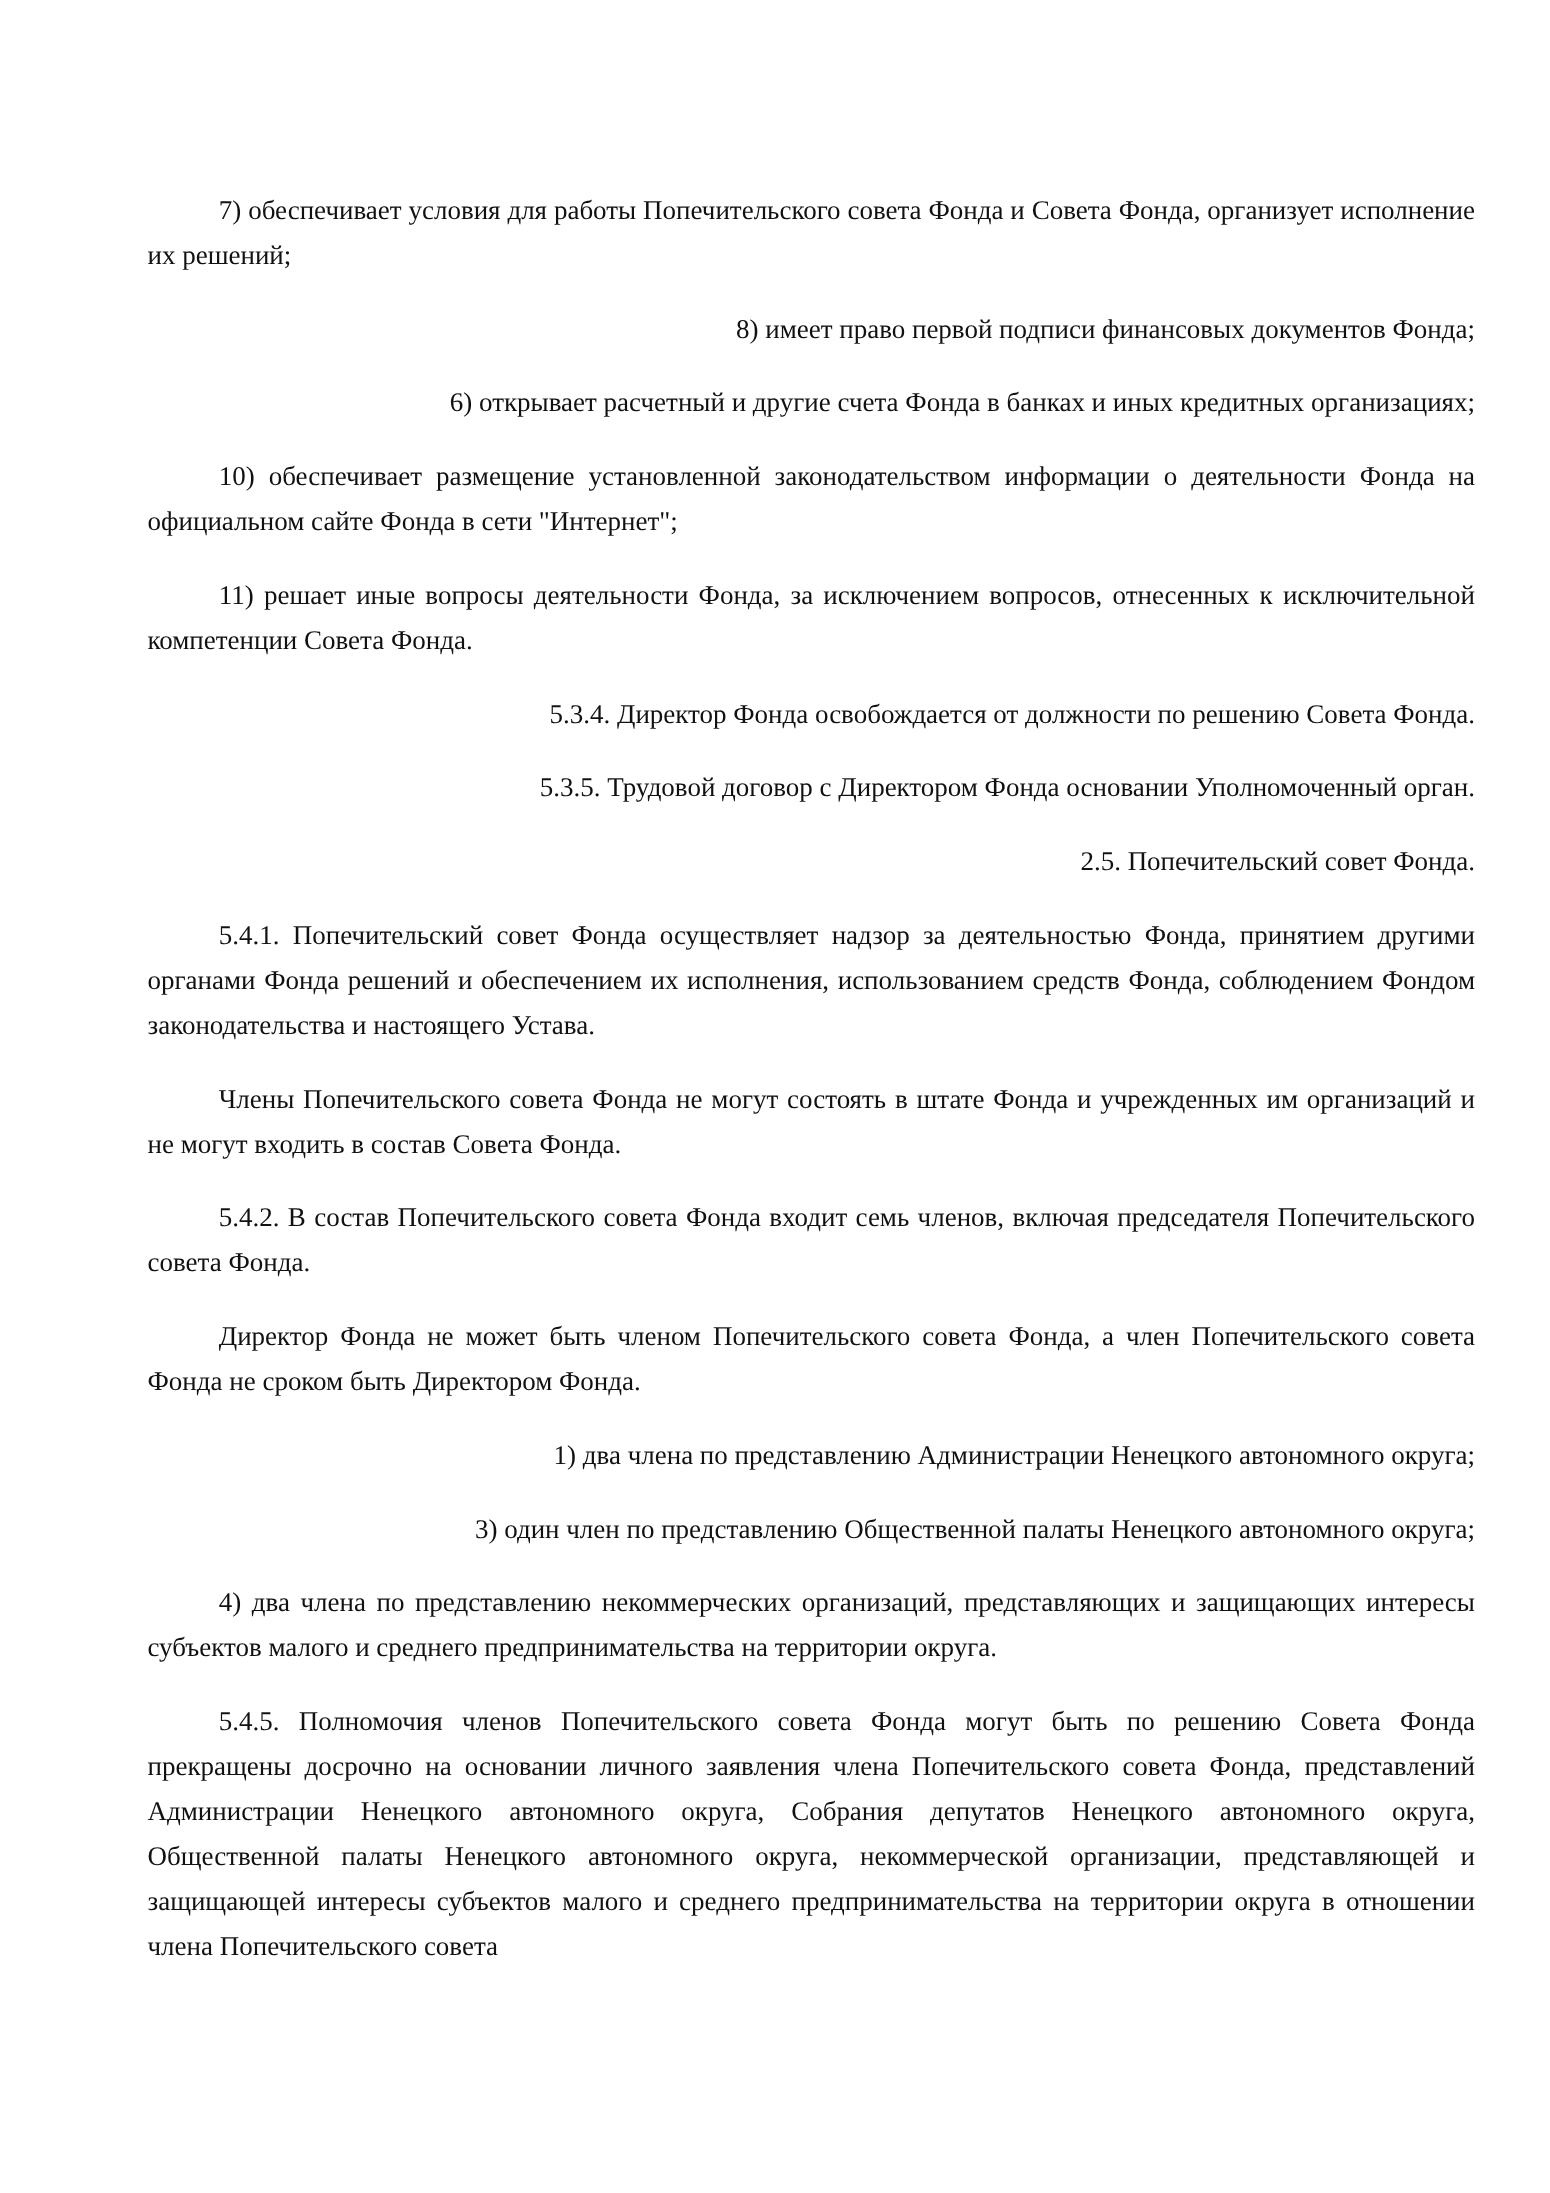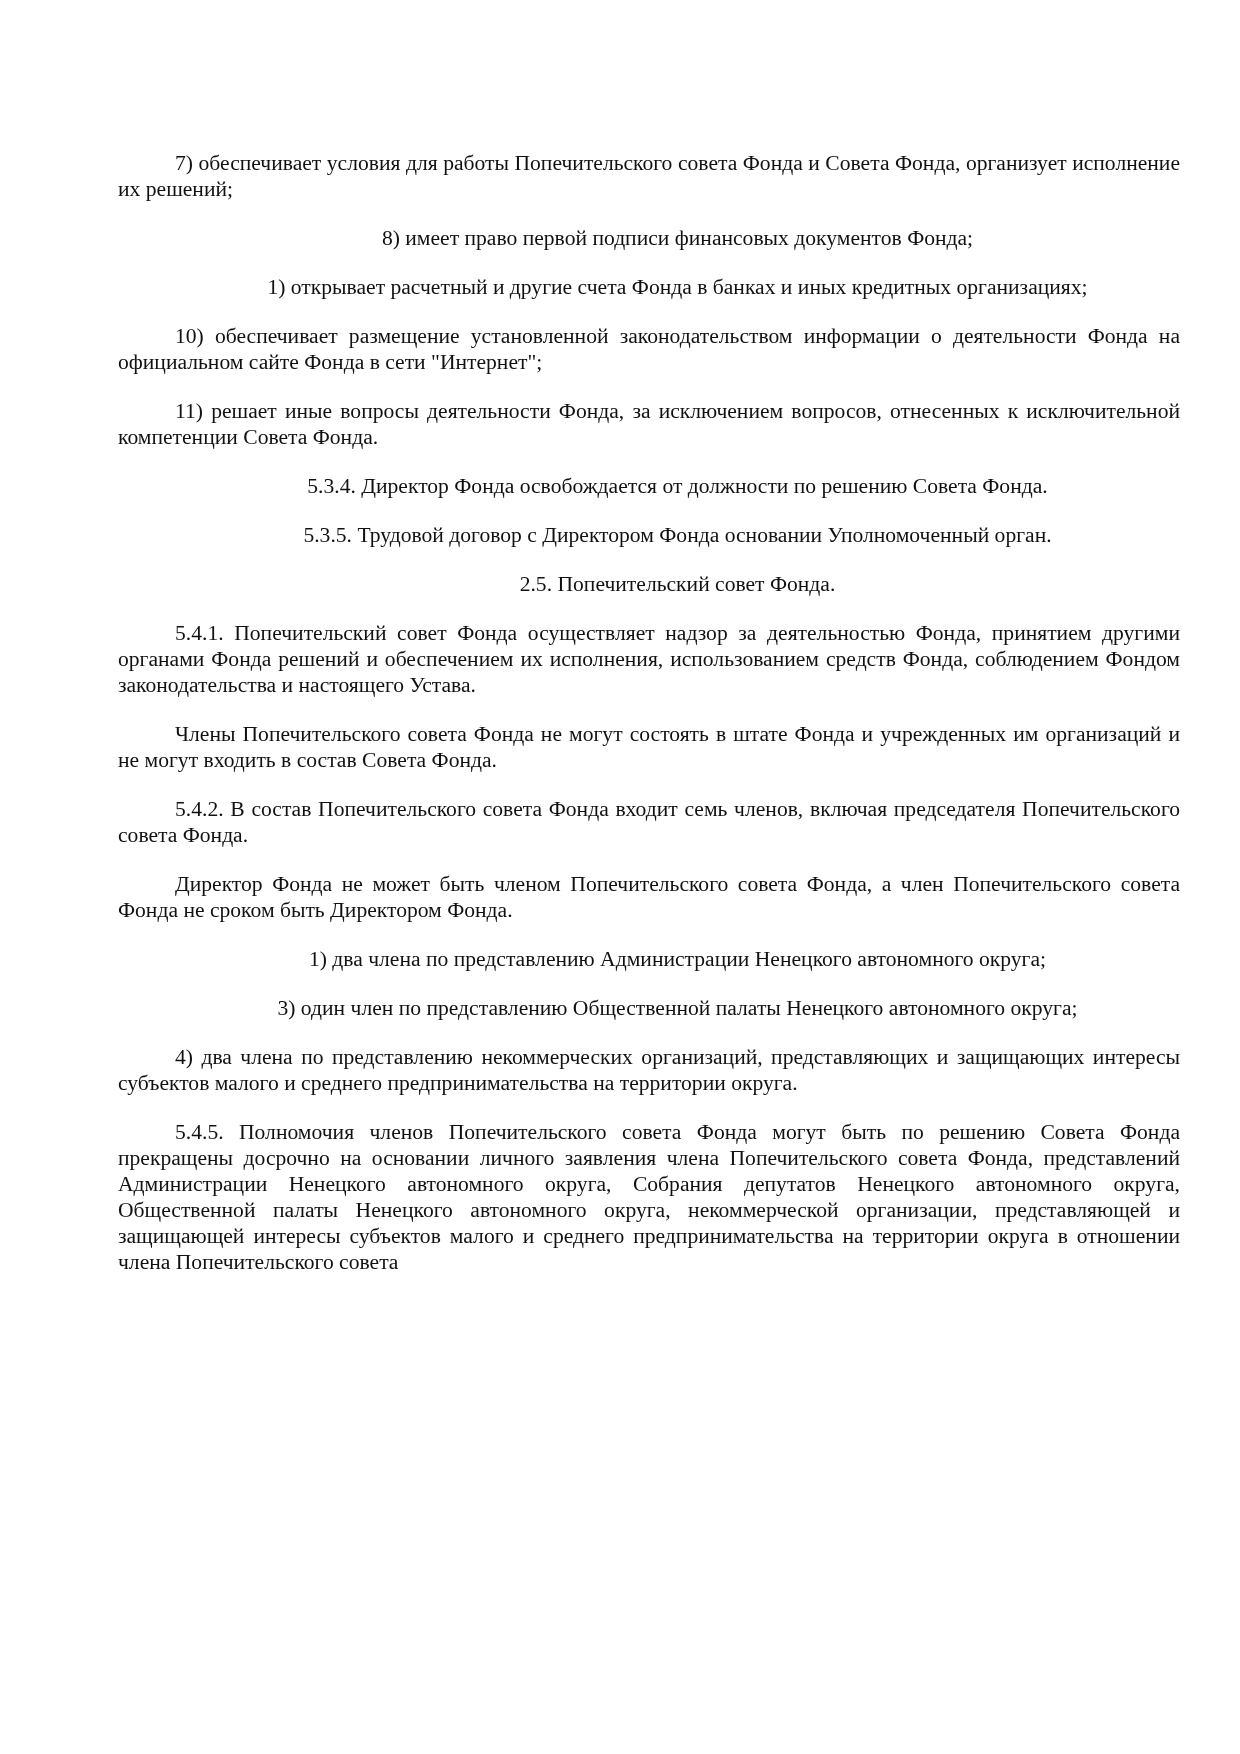--- a/index.html
+++ b/index.html
@@ -13,39 +13,39 @@
       position: relative;
       overflow: hidden;
     }
     .page {
       position: absolute;
       left: 118px;
       top: 150px;
       width: 1062px;
       font-family: "Liberation Serif", "DejaVu Serif", serif;
       font-size: 21.6px;
-      line-height: 26px;
+      line-height: 36px;
       color: #111111;
     }
     .para {
       margin: 0 0 23px 0;
       text-align: justify;
       text-indent: 57px;
     }
     .para.noj {
-      text-align: center;
+      text-align: right;
     }
   </style>
 </head>
 <body>
 
 <div class="page">
   <p class="para">7) обеспечивает условия для работы Попечительского совета Фонда и Совета Фонда, организует исполнение их решений;</p>
   <p class="para noj">8) имеет право первой подписи финансовых документов Фонда;</p>
-  <p class="para noj">1) открывает расчетный и другие счета Фонда в банках и иных кредитных организациях;</p>
+  <p class="para noj">6) открывает расчетный и другие счета Фонда в банках и иных кредитных организациях;</p>
   <p class="para">10) обеспечивает размещение установленной законодательством информации о деятельности Фонда на официальном сайте Фонда в сети "Интернет";</p>
   <p class="para">11) решает иные вопросы деятельности Фонда, за исключением вопросов, отнесенных к исключительной компетенции Совета Фонда.</p>
   <p class="para noj">5.3.4. Директор Фонда освобождается от должности по решению Совета Фонда.</p>
   <p class="para noj">5.3.5. Трудовой договор с Директором Фонда основании Уполномоченный орган.</p>
   <p class="para noj">2.5. Попечительский совет Фонда.</p>
   <p class="para">5.4.1. Попечительский совет Фонда осуществляет надзор за деятельностью Фонда, принятием другими органами Фонда решений и обеспечением их исполнения, использованием средств Фонда, соблюдением Фондом законодательства и настоящего Устава.</p>
   <p class="para">Члены Попечительского совета Фонда не могут состоять в штате Фонда и учрежденных им организаций и не могут входить в состав Совета Фонда.</p>
   <p class="para">5.4.2. В состав Попечительского совета Фонда входит семь членов, включая председателя Попечительского совета Фонда.</p>
   <p class="para">Директор Фонда не может быть членом Попечительского совета Фонда, а член Попечительского совета Фонда не сроком быть Директором Фонда.</p>
   <p class="para noj">1) два члена по представлению Администрации Ненецкого автономного округа;</p>

